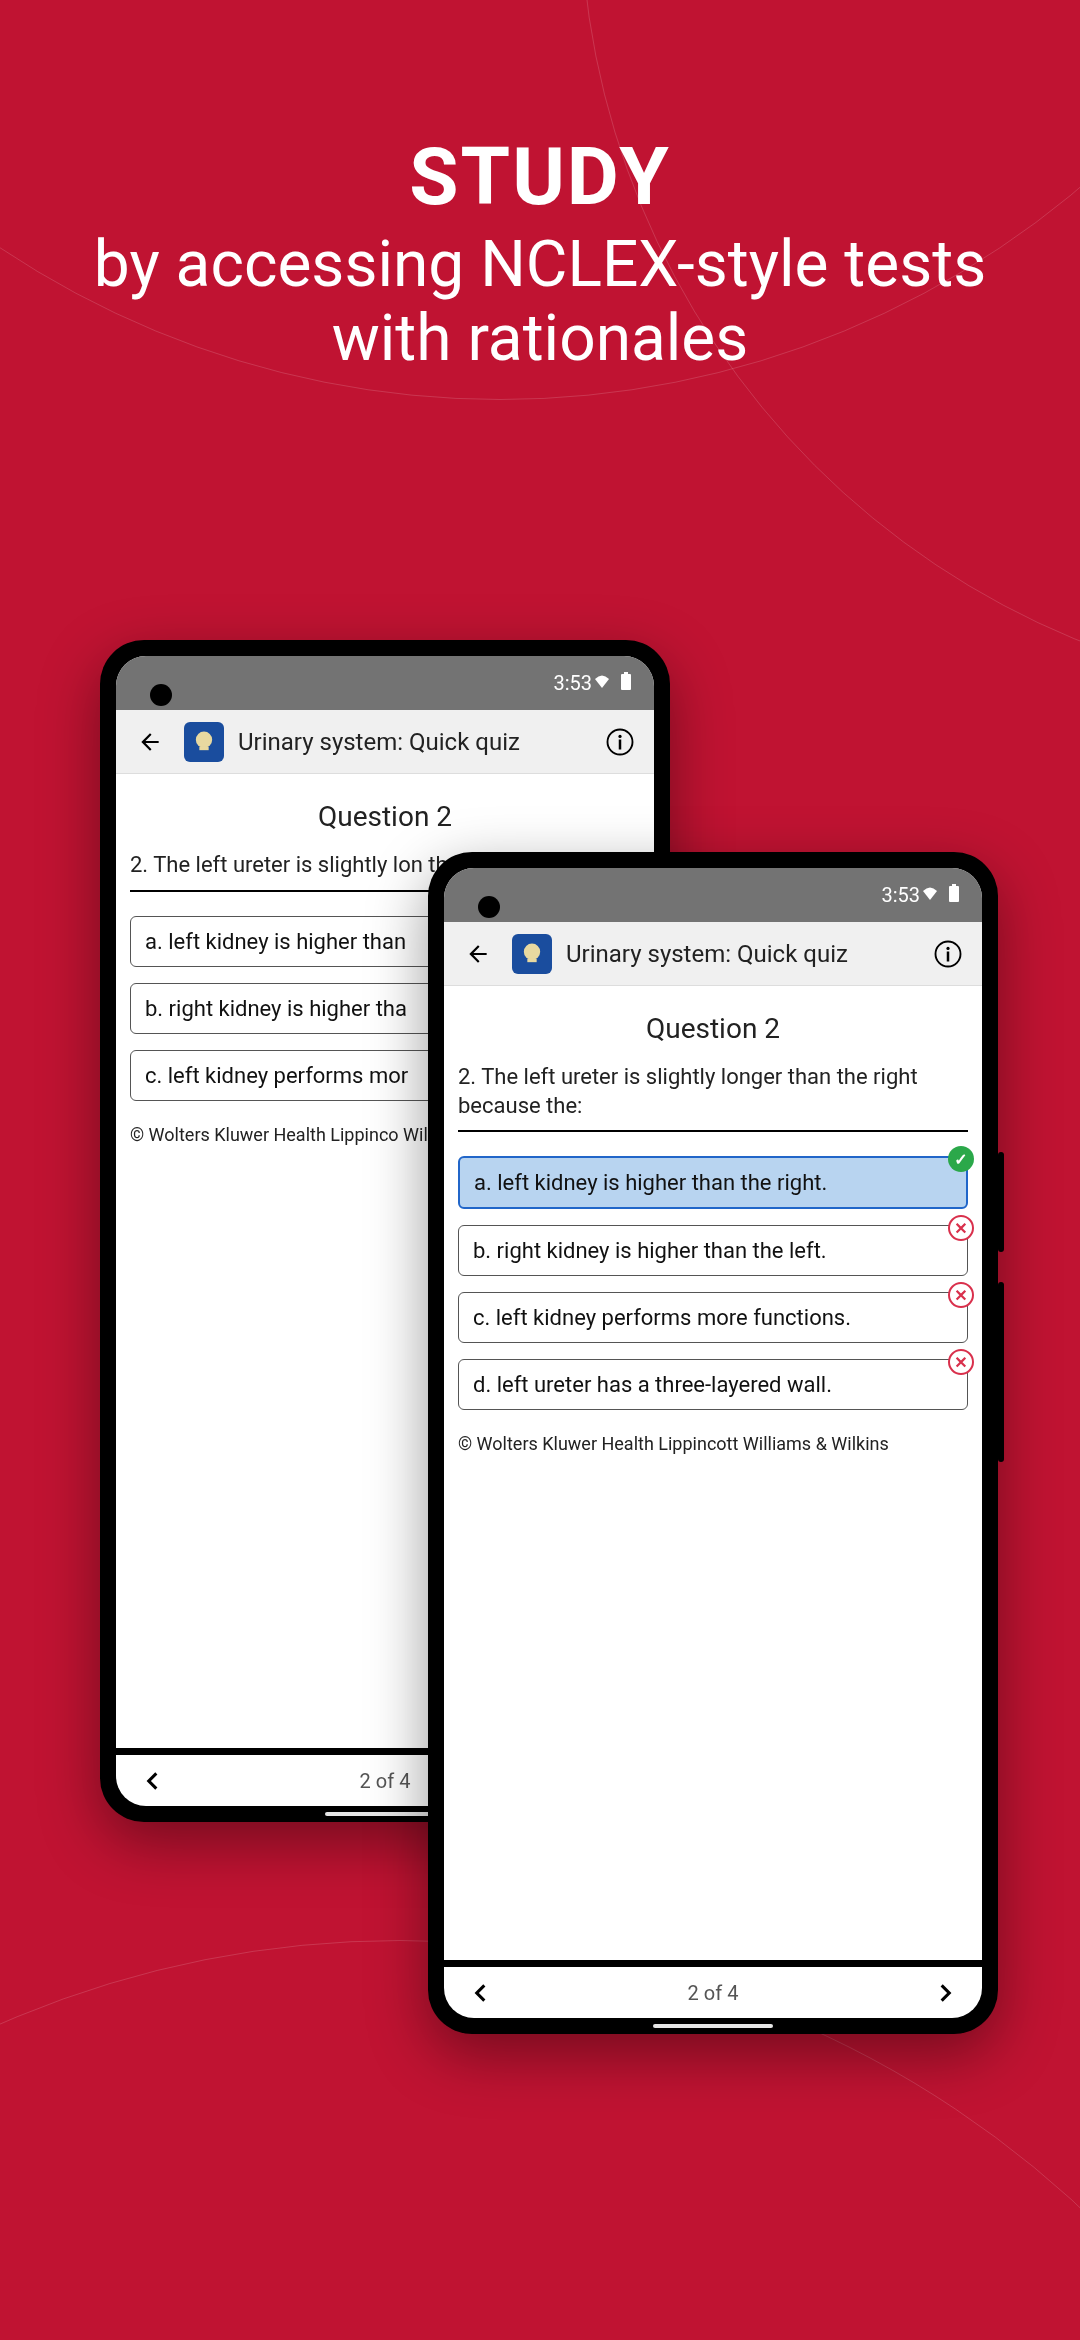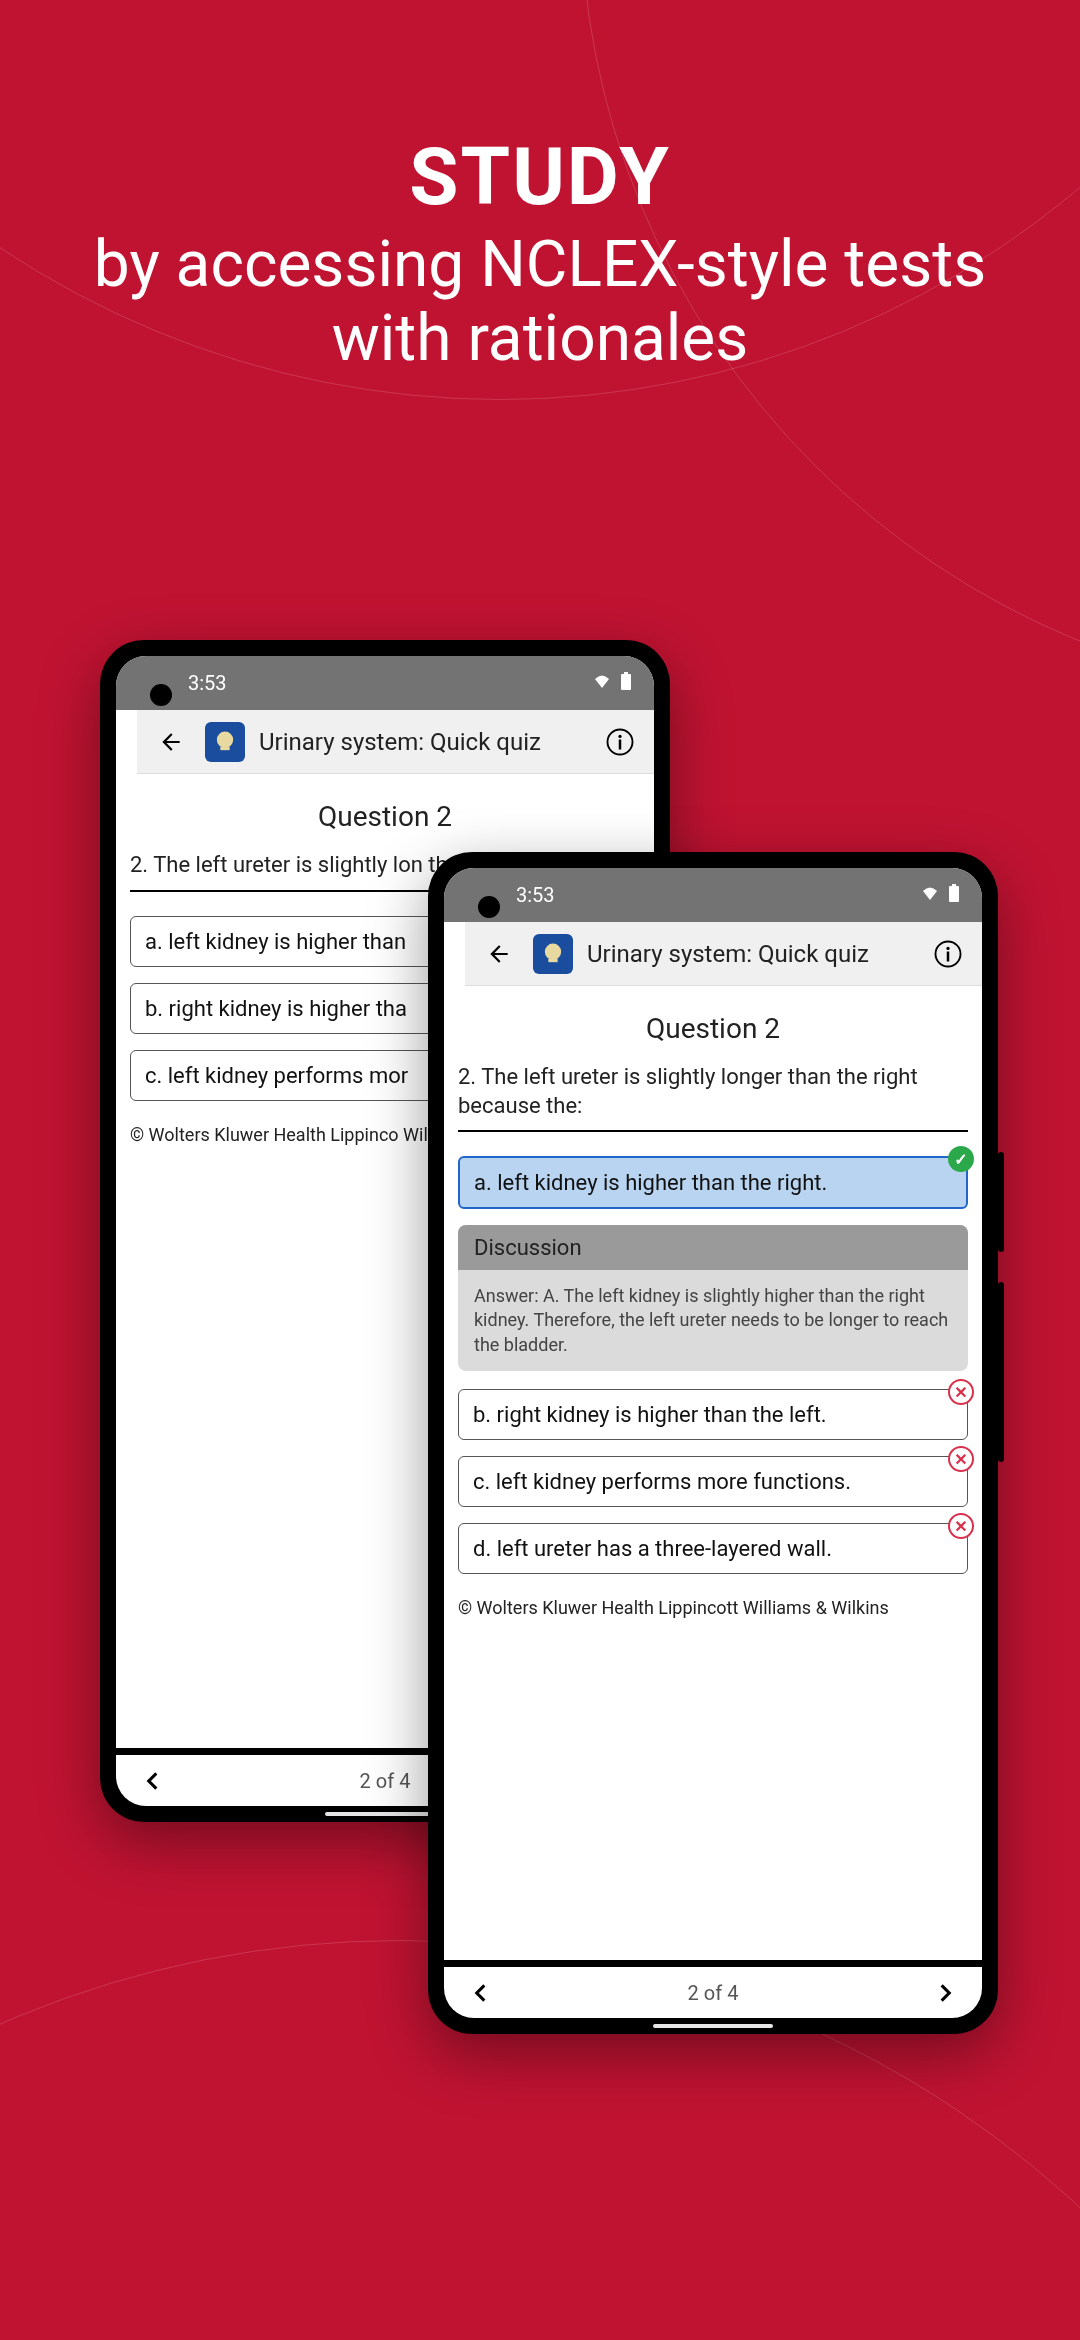--- a/index.html
+++ b/index.html
@@ -76,34 +76,33 @@
   background: #000;
   border-radius: 50%;
   z-index: 10;
 }
 .status-bar {
   background: #737373;
   color: #fff;
   height: 54px;
   display: flex;
   align-items: center;
-  justify-content: space-between;
+  justify-content: flex-end;
   padding: 0 22px 0 72px;
   font-size: 20px;
 }
 .status-icons { display: flex; gap: 8px; align-items: center; }
 .app-bar {
   background: #f0f0f0;
   height: 64px;
   display: flex;
   align-items: center;
   padding: 3px 14px;
   gap: 14px;
   border-bottom: 1px solid #ddd;
-  margin-left: 21px;
 }
 .icon-btn {
   width: 40px;
   height: 40px;
   display: flex;
   align-items: center;
   justify-content: center;
   cursor: pointer;
 }
 .app-icon-img {
@@ -376,24 +375,20 @@
     <div class="content">
       <div class="q-title">Question 2</div>
       <div class="q-text">2. The left ureter is slightly longer than the right because the:</div>
       <div class="q-divider"></div>
 
       <div style="position:relative">
         <div class="answer selected">a. left kidney is higher than the right.</div>
         <div class="badge badge-correct" style="top:-10px;right:-6px">✓</div>
       </div>
 
-      <div class="discussion">
-        <div class="discussion-head">Discussion</div>
-        <div class="discussion-body">Answer: A. The left kidney is slightly higher than the right kidney. Therefore, the left ureter needs to be longer to reach the bladder.</div>
-      </div>
 
       <div style="position:relative">
         <div class="answer">b. right kidney is higher than the left.</div>
         <div class="badge badge-wrong" style="top:-10px;right:-6px">✕</div>
       </div>
       <div style="position:relative">
         <div class="answer">c. left kidney performs more functions.</div>
         <div class="badge badge-wrong" style="top:-10px;right:-6px">✕</div>
       </div>
       <div style="position:relative">

